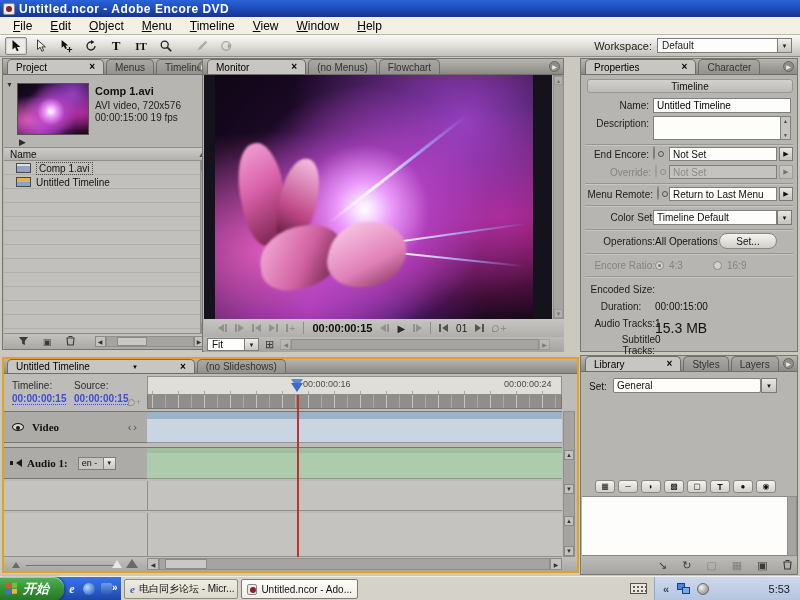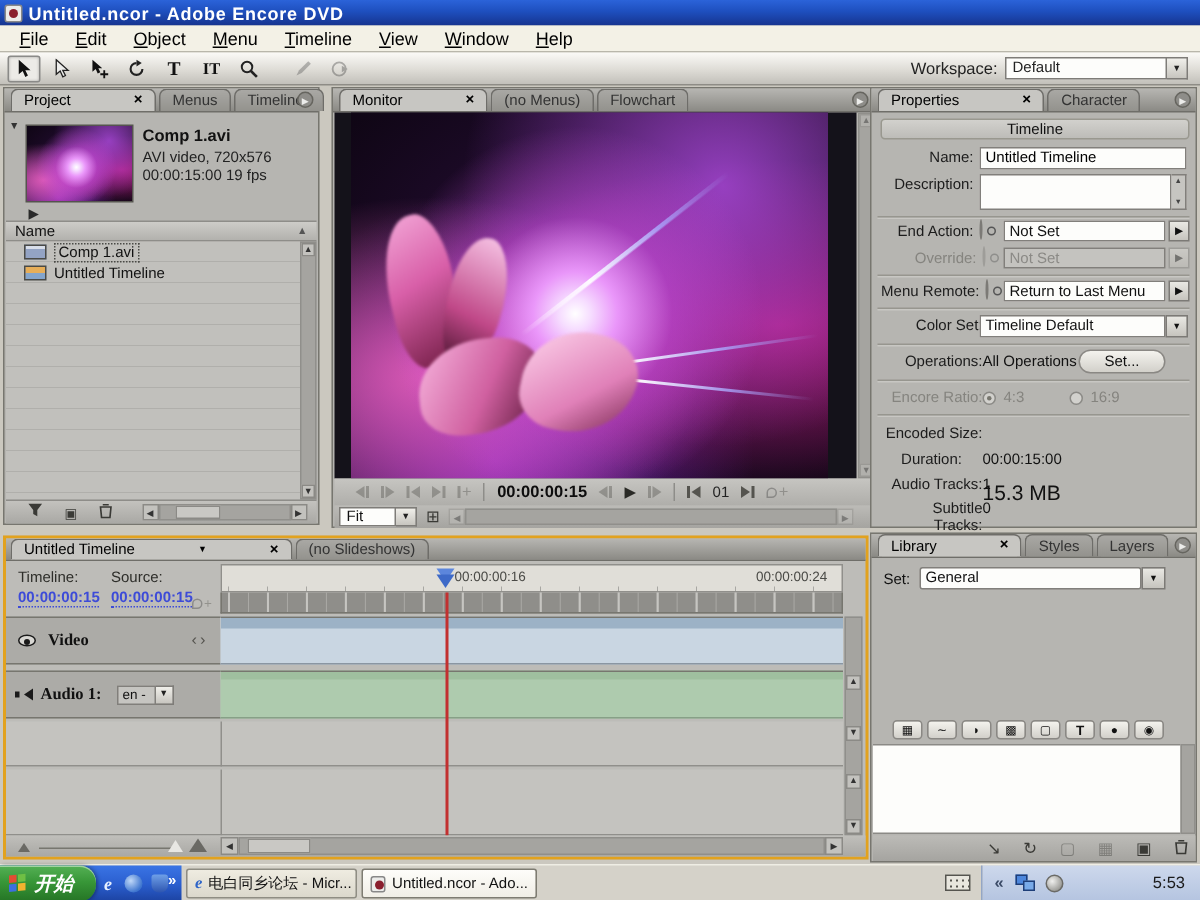--- a/index.html
+++ b/index.html
@@ -150,21 +150,21 @@
     </span>
   <span class="tool disabled">
     <svg width="14" height="14" viewBox="0 0 16 16">
         <circle cx="7" cy="8" r="5" fill="none" stroke="#444" stroke-width="1.4"></circle>
         <path d="M9 5.5 L13.5 8 L9 10.5 Z" fill="#444"></path>
       </svg>
     </span>
   <span class="ws">
     <span>Workspace:</span>
     <span style="display:flex">
-      <span class="combo" style="width:108px">Default</span>
+      <span class="combo" style="width:121px">Default</span>
       <span class="dbtn">▼</span>
     </span>
   </span>
 </div>
 
 <div class="panel" style="left:2px; top:58px; width:211px; height:292px;">
   <div class="tabbar">
     <span class="tab active">
       <span>Project</span>
       <span class="tclose">×</span>
@@ -214,21 +214,21 @@
     <span style="display:flex; margin-left:6px;">
       <span class="sarrow" style="width:11px; height:11px;">◀</span>
       <span class="strack" style="width:88px; height:11px; position:relative;">
         <span class="sthumb abs" style="left:10px; top:0; width:30px; height:9px;"></span>
         </span>
       <span class="sarrow" style="width:11px; height:11px;">▶</span>
     </span>
   </div>
 </div>
 
-<div class="panel" style="left:221px; top:58px; width:362px; height:294px;">
+<div class="panel" style="left:202px; top:58px; width:362px; height:294px;">
   <div class="tabbar">
     <span class="tab active">
       <span>Monitor</span>
       <span class="tclose">×</span>
       </span>
     <span class="tab">
         <span>(no Menus)</span>
       </span>
     <span class="tab">
         <span>Flowchart</span>
@@ -319,21 +319,21 @@
   <div class="abs" style="left:6px; top:20px; width:206px; height:14px; background:linear-gradient(#D2D1CD,#BDBCB8); border:1px solid #99988F; border-radius:3px; text-align:center; font-size:10px; line-height:13px;">Timeline</div>
   <span class="plabel" style="top:41px;">Name:</span>
   <input class="ifield abs" style="left: 72px; top: 39px; width: 138px; height: 15px; font-family: &quot;Liberation Sans&quot;, sans-serif;" value="Untitled Timeline">
   <span class="plabel" style="top:59px;">Description:</span>
   <div class="ifield abs" style="left:72px; top:57px; width:128px; height:24px;"></div>
   <div class="abs" style="left:200px; top:57px; width:10px; height:24px; background:#C6C5C1; border:1px solid #817F7B; border-left:none; display:flex; flex-direction:column; align-items:center; justify-content:space-between; font-size:5px; color:#444; padding:1px 0;">
       <span>▲</span>
       <span>▼</span>
     </div>
   <div class="sep" style="top:85px;"></div>
-  <span class="plabel" style="top:90px;">End Action:</span>
+  <span class="plabel" style="top:90px;">End Encore:</span>
   <span class="pick abs" style="left:72px; top:88px;"></span>
   <span class="ifield abs" style="left:88px; top:88px; width:108px; height:14px;">Not Set</span>
   <span class="arrbtn abs" style="left:198px; top:88px;">▶</span>
   <span class="plabel dis" style="top:108px;">Override:</span>
   <span class="pick abs dim" style="left:72px; top:106px;"></span>
   <span class="ifield dis abs" style="left:88px; top:106px; width:108px; height:14px;">Not Set</span>
   <span class="arrbtn abs dim" style="left:198px; top:106px;">▶</span>
   <div class="sep" style="top:124px;"></div>
   <span class="plabel" style="top:130px;">Menu Remote:</span>
   <span class="pick abs" style="left:72px; top:128px;"></span>

